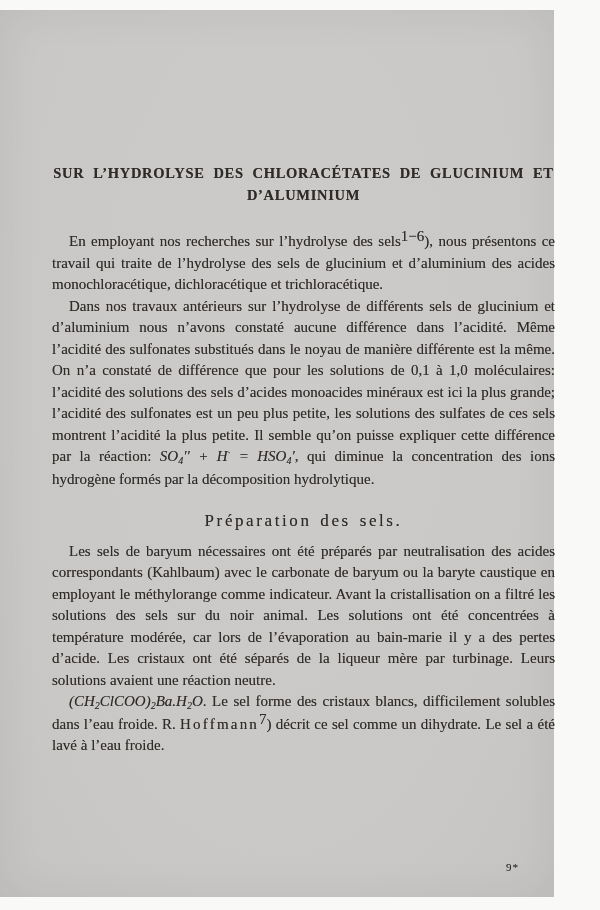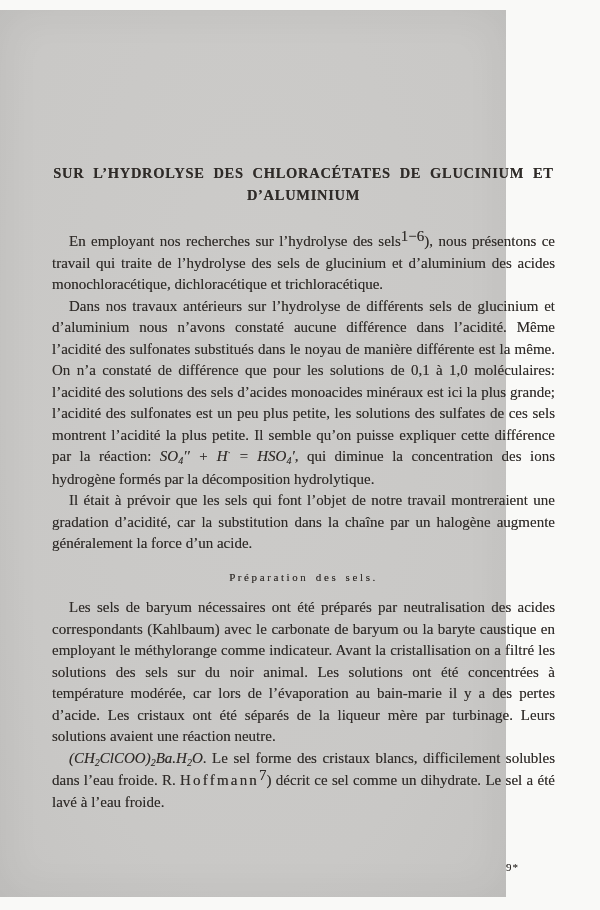--- a/index.html
+++ b/index.html
@@ -6,21 +6,21 @@
   body{
     width:600px;height:910px;
     background:#f9f9f7;
     overflow:hidden;
     font-family:"Liberation Serif", serif;
     position:relative;
   }
   .paper{
     position:absolute;
     left:0; top:10px;
-    width:506px; height:887px;
+    width:554px; height:887px;
     background:radial-gradient(ellipse at 50% 38%, #cccbc9 0%, #c9c8c6 70%, #c5c4c2 100%);
     box-shadow:inset 0 0 45px rgba(0,0,0,0.06);
     color:#2f2b28;
   }
   .content{
     position:absolute;
     left:52px; top:152px;
     width:503px;
   }
   .title{
@@ -44,24 +44,24 @@
     margin-top:25px;
     font-size:15px;
     line-height:21.5px;
     text-align:justify;
     text-shadow:0 0 0.55px rgba(47,43,40,0.5);
   }
   .para{ text-indent:17px; }
   .section-heading{
     text-align:center;
     text-indent:0;
-    font-size:11px;
+    font-size:17px;
     letter-spacing:2.6px;
     word-spacing:2px;
-    margin-top:12px;
+    margin-top:20px;
     margin-bottom:9px;
   }
   .seg-sup{ font-size:15px; position:relative; top:-5px; letter-spacing:0; }
   .seg-i{ font-style:italic; }
   .seg-isub{ font-style:italic; font-size:10px; position:relative; top:3px; }
   .seg-isup{ font-style:italic; font-size:10px; position:relative; top:-5px; }
   .seg-sp{ letter-spacing:2.2px; }
   .page-marker{
     position:absolute;
     left:506px; top:851px;
@@ -78,21 +78,20 @@
 
     <div class="title">
       <div>SUR L’HYDROLYSE DES CHLORACÉTATES DE GLUCINIUM ET</div>
       <div>D’ALUMINIUM</div>
     </div>
 
 
     <div class="body-text">
       <div class="para"><span>En employant nos recherches sur l’hydrolyse des sels</span><span class="seg-sup">1−6</span><span>), nous présentons ce travail qui traite de l’hydrolyse des sels de glucinium et d’aluminium des acides monochloracétique, dichloracétique et trichloracétique.</span></div>
       <div class="para"><span>Dans nos travaux antérieurs sur l’hydrolyse de différents sels de glucinium et d’aluminium nous n’avons constaté aucune différence dans l’acidité. Même l’acidité des sulfonates substitués dans le noyau de manière différente est la même. On n’a constaté de différence que pour les solutions de 0,1 à 1,0 moléculaires: l’acidité des solutions des sels d’acides monoacides minéraux est ici la plus grande; l’acidité des sulfonates est un peu plus petite, les solutions des sulfates de ces sels montrent l’acidité la plus petite. Il semble qu’on puisse expliquer cette différence par la réaction: </span><span class="seg-i">SO</span><span class="seg-isub">4</span><span class="seg-i">′′</span><span class="seg-i"> + </span><span class="seg-i">H</span><span class="seg-isup">·</span><span class="seg-i"> = </span><span class="seg-i">HSO</span><span class="seg-isub">4</span><span class="seg-i">′</span><span>, qui diminue la concentration des ions hydrogène formés par la décomposition hydrolytique.</span></div>
-      <div class="para"><span>Il était à prévoir que les sels qui font l’objet de notre travail montreraient une gradation d’acidité, car la substitution dans la chaîne par un halogène augmente généralement la force d’un acide.</span></div>
 
       <div class="section-heading">Préparation des sels.</div>
 
       <div class="para"><span>Les sels de baryum nécessaires ont été préparés par neutralisation des acides correspondants (Kahlbaum) avec le carbonate de baryum ou la baryte caustique en employant le méthylorange comme indicateur. Avant la cristallisation on a filtré les solutions des sels sur du noir animal. Les solutions ont été concentrées à température modérée, car lors de l’évaporation au bain-marie il y a des pertes d’acide. Les cristaux ont été séparés de la liqueur mère par turbinage. Leurs solutions avaient une réaction neutre.</span></div>
       <div class="para"><span class="seg-i">(CH</span><span class="seg-isub">2</span><span class="seg-i">ClCOO)</span><span class="seg-isub">2</span><span class="seg-i">Ba</span><span class="seg-i">.</span><span class="seg-i">H</span><span class="seg-isub">2</span><span class="seg-i">O</span><span>. Le sel forme des cristaux blancs, difficilement solubles dans l’eau froide. R. </span><span class="seg-sp">Hoffmann</span><span class="seg-sup">7</span><span>) décrit ce sel comme un dihydrate. Le sel a été lavé à l’eau froide.</span></div>
     </div>
   </div>
 
   <div class="page-marker">9*</div>
 </div>

